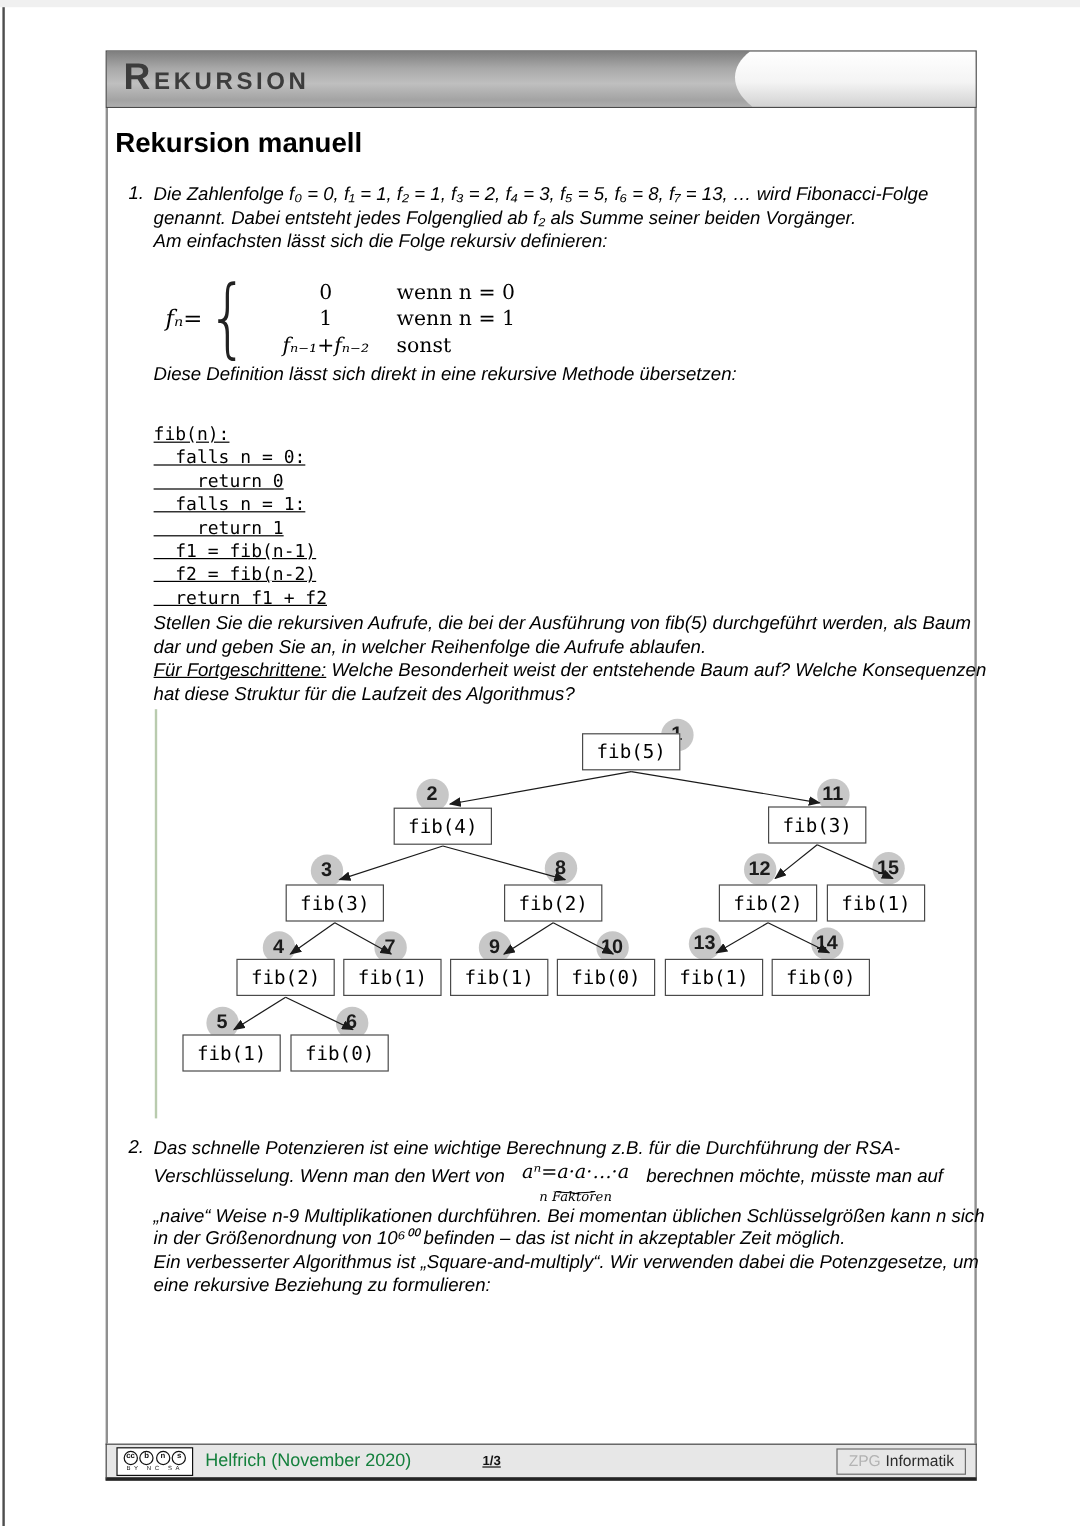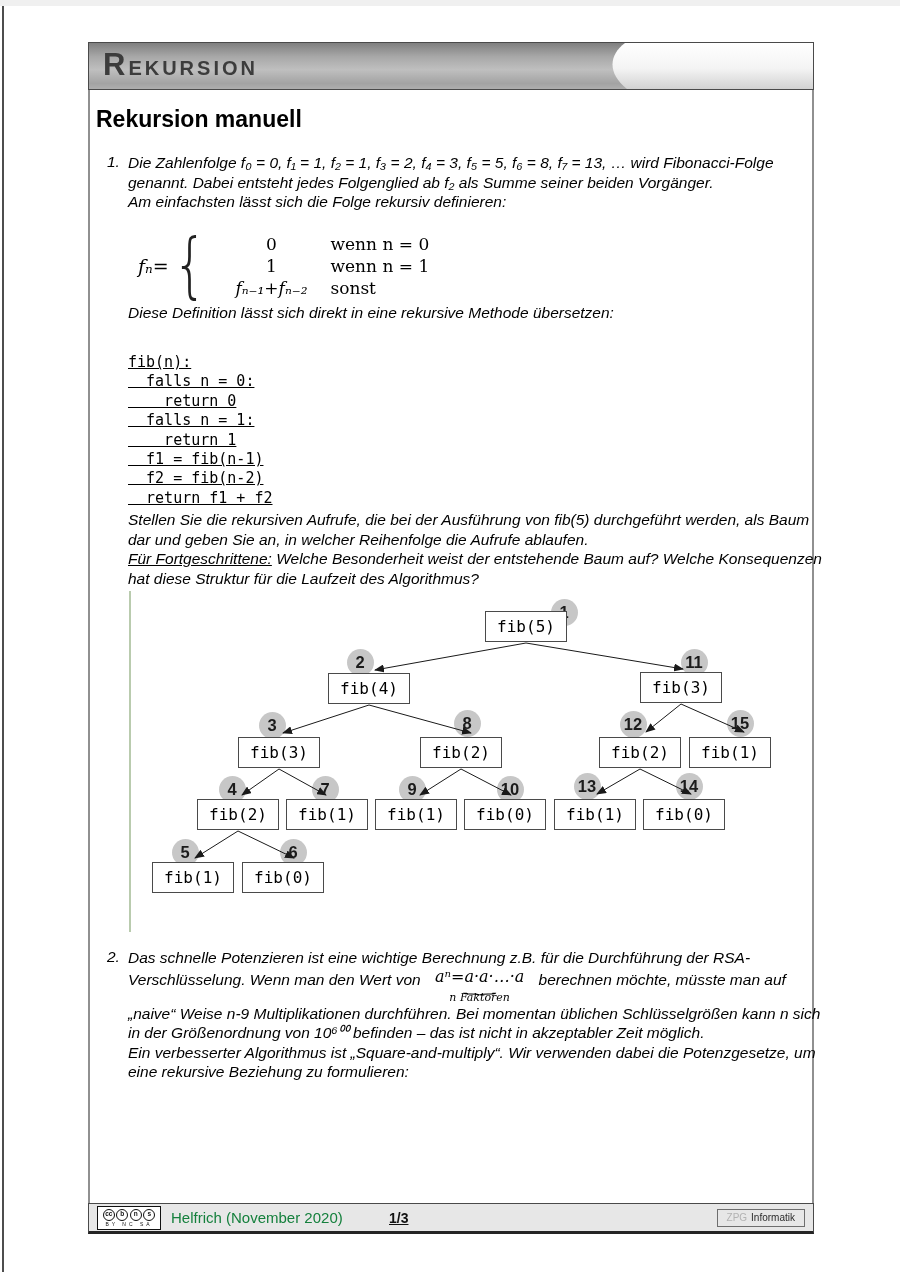--- a/index.html
+++ b/index.html
@@ -76,23 +76,23 @@
     display:flex;align-items:center;padding:0 8px;gap:10px;}
   #cc-badge{width:64px;height:24px;box-sizing:border-box;border:1.5px solid #101010;
     background:#fff;display:flex;flex-direction:column;align-items:center;
     justify-content:center;flex:0 0 auto;}
   #cc-badge .circles{display:flex;gap:1.5px;}
   #cc-badge .circ{width:12px;height:12px;box-sizing:border-box;border:1.5px solid #101010;
     border-radius:50%;display:flex;align-items:center;justify-content:center;
     font-size:6.5px;font-weight:bold;color:#101010;line-height:1;}
   #cc-badge .caption{font-size:5px;letter-spacing:3px;line-height:6px;color:#101010;}
   #footer .author{font-size:15px;color:#15803d;}
-  #footer .pageno{position:absolute;left:300px;font-size:14px;font-weight:bold;color:#111;text-decoration:underline;}
+  #footer .pageno{position:absolute;left:313px;font-size:11px;font-weight:bold;color:#111;text-decoration:underline;}
   #zpg-box{margin-left:auto;border:1px solid #6e6e6e;background:#e7e7e7;
-    padding:2px 9px 3px;font-size:10px;white-space:nowrap;}
+    padding:2px 9px 3px;font-size:13px;white-space:nowrap;}
   #zpg-box .muted{color:#b3b3b3;}
   #zpg-box .strong{color:#2c2c2c;margin-left:4px;}
 </style>
 </head>
 <body>
 
 <div class="abs" id="top-strip"></div>
 <div class="abs" id="page-edge"></div>
 
 <div class="abs" id="band">

